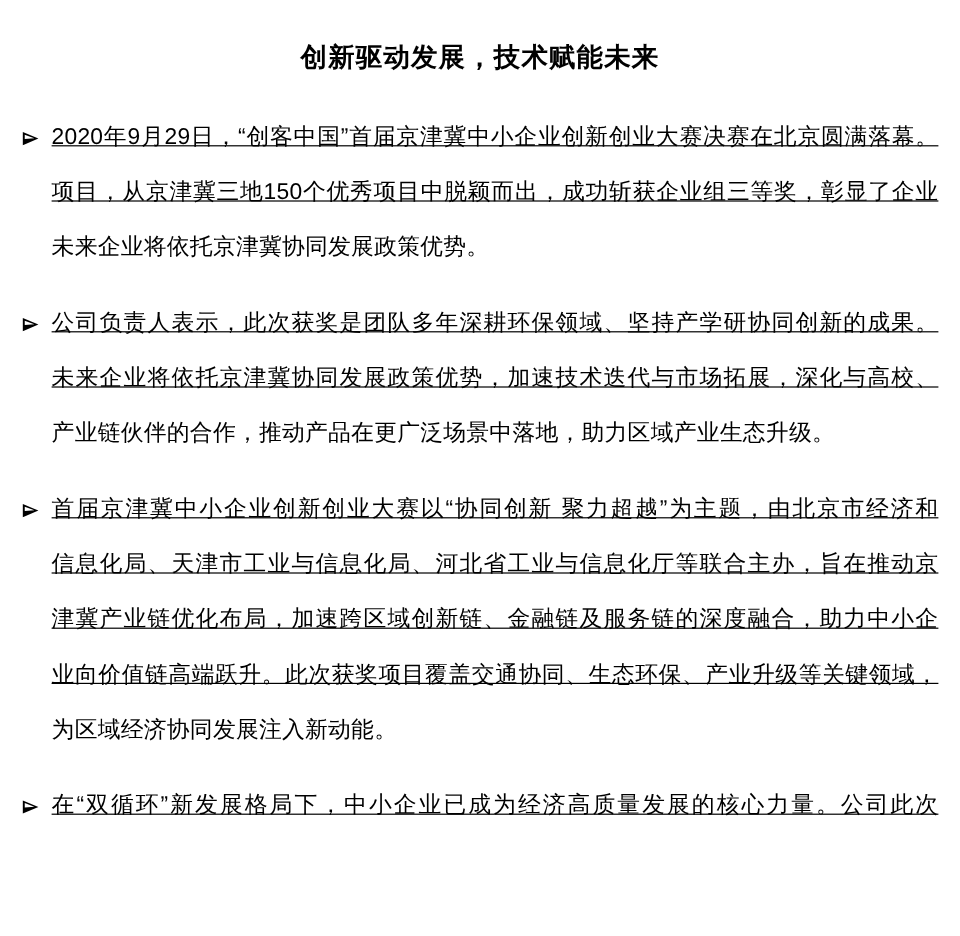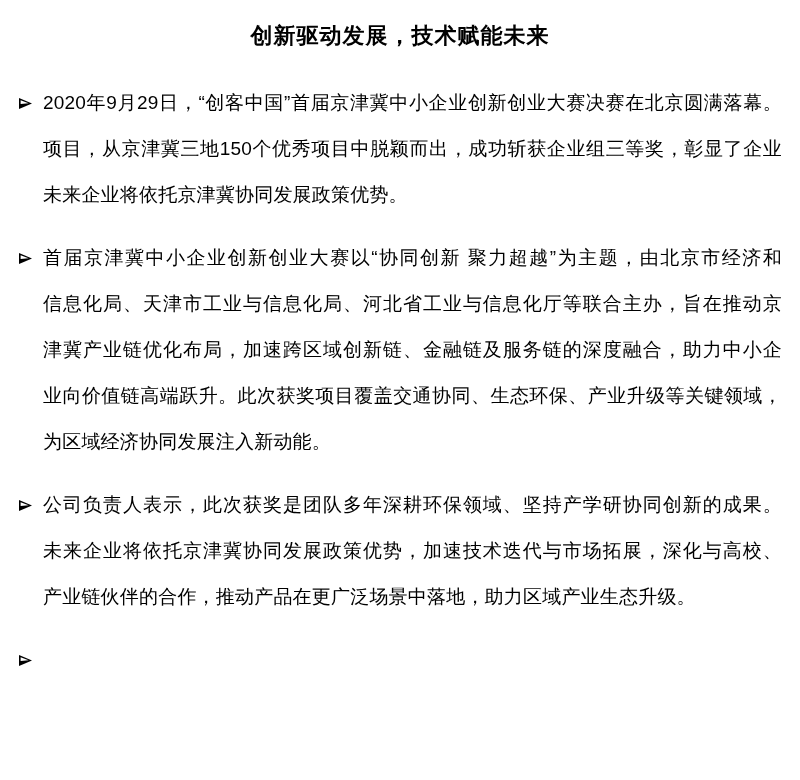--- a/index.html
+++ b/index.html
@@ -7,21 +7,21 @@
   body {
     width: 800px;
     height: 780px;
     overflow: hidden;
     font-family: "Liberation Sans", "DejaVu Sans", sans-serif;
     color: #000000;
   }
   .page {
     width: 800px;
     height: 780px;
-    padding: 20px 18px 0 18px;
+    padding: 32px 18px 0 18px;
     background: #ffffff;
   }
   .doc-title {
     text-align: center;
     font-size: 22px;
     font-weight: 700;
     line-height: 32px;
     letter-spacing: 1px;
     margin-bottom: 28px;
     color: #000000;
@@ -44,20 +44,21 @@
   .line {
     line-height: 46px;
     letter-spacing: 0.2px;
     white-space: normal;
     color: #000000;
   }
   .line.j {
     text-align: justify;
     text-align-last: justify;
     text-justify: inter-character;
+    text-decoration: underline;
   }
 </style>
 </head>
 <body>
 
 <div class="page">
   <h1 class="doc-title">创新驱动发展，技术赋能未来</h1>
   <div>
   <div class="para">
     <span class="bullet">
@@ -74,46 +75,47 @@
   </div>
 
   <div class="para">
     <span class="bullet">
       <svg width="15" height="13" viewBox="0 0 15 13" aria-hidden="true">
         <polygon points="1,1 14,6.5 1,12" fill="#000000"></polygon>
         <polygon points="2.6,3.2 10.6,6.2 2.6,6.9" fill="#ffffff"></polygon>
       </svg>
     </span>
     <div class="lines">
+          <div class="line j">公司负责人表示，此次获奖是团队多年深耕环保领域、坚持产学研协同创新的成果。</div>
+          <div class="line j">未来企业将依托京津冀协同发展政策优势，加速技术迭代与市场拓展，深化与高校、</div>
+          <div class="line">产业链伙伴的合作，推动产品在更广泛场景中落地，助力区域产业生态升级。</div>
+        </div>
+  </div>
+
+  <div class="para">
+    <span class="bullet">
+      <svg width="15" height="13" viewBox="0 0 15 13" aria-hidden="true">
+        <polygon points="1,1 14,6.5 1,12" fill="#000000"></polygon>
+        <polygon points="2.6,3.2 10.6,6.2 2.6,6.9" fill="#ffffff"></polygon>
+      </svg>
+    </span>
+    <div class="lines">
           <div class="line j">首届京津冀中小企业创新创业大赛以“协同创新 聚力超越”为主题，由北京市经济和</div>
           <div class="line j">信息化局、天津市工业与信息化局、河北省工业与信息化厅等联合主办，旨在推动京</div>
           <div class="line j">津冀产业链优化布局，加速跨区域创新链、金融链及服务链的深度融合，助力中小企</div>
           <div class="line j">业向价值链高端跃升。此次获奖项目覆盖交通协同、生态环保、产业升级等关键领域，</div>
           <div class="line">为区域经济协同发展注入新动能。</div>
         </div>
   </div>
 
   <div class="para">
     <span class="bullet">
       <svg width="15" height="13" viewBox="0 0 15 13" aria-hidden="true">
         <polygon points="1,1 14,6.5 1,12" fill="#000000"></polygon>
         <polygon points="2.6,3.2 10.6,6.2 2.6,6.9" fill="#ffffff"></polygon>
       </svg>
     </span>
     <div class="lines">
-          <div class="line j">公司负责人表示，此次获奖是团队多年深耕环保领域、坚持产学研协同创新的成果。</div>
-          <div class="line j">未来企业将依托京津冀协同发展政策优势，加速技术迭代与市场拓展，深化与高校、</div>
-          <div class="line">产业链伙伴的合作，推动产品在更广泛场景中落地，助力区域产业生态升级。</div>
-        </div>
-  </div>
-
-  <div class="para">
-    <span class="bullet">
-      <svg width="15" height="13" viewBox="0 0 15 13" aria-hidden="true">
-        <polygon points="1,1 14,6.5 1,12" fill="#000000"></polygon>
-        <polygon points="2.6,3.2 10.6,6.2 2.6,6.9" fill="#ffffff"></polygon>
-      </svg>
-    </span>
-    <div class="lines">
+          <div class="line j">在“双循环”新发展格局下，中小企业已成为经济高质量发展的核心力量。公司此次</div>
         </div>
   </div>
 </div>
 </div>
 
 </body></html>

